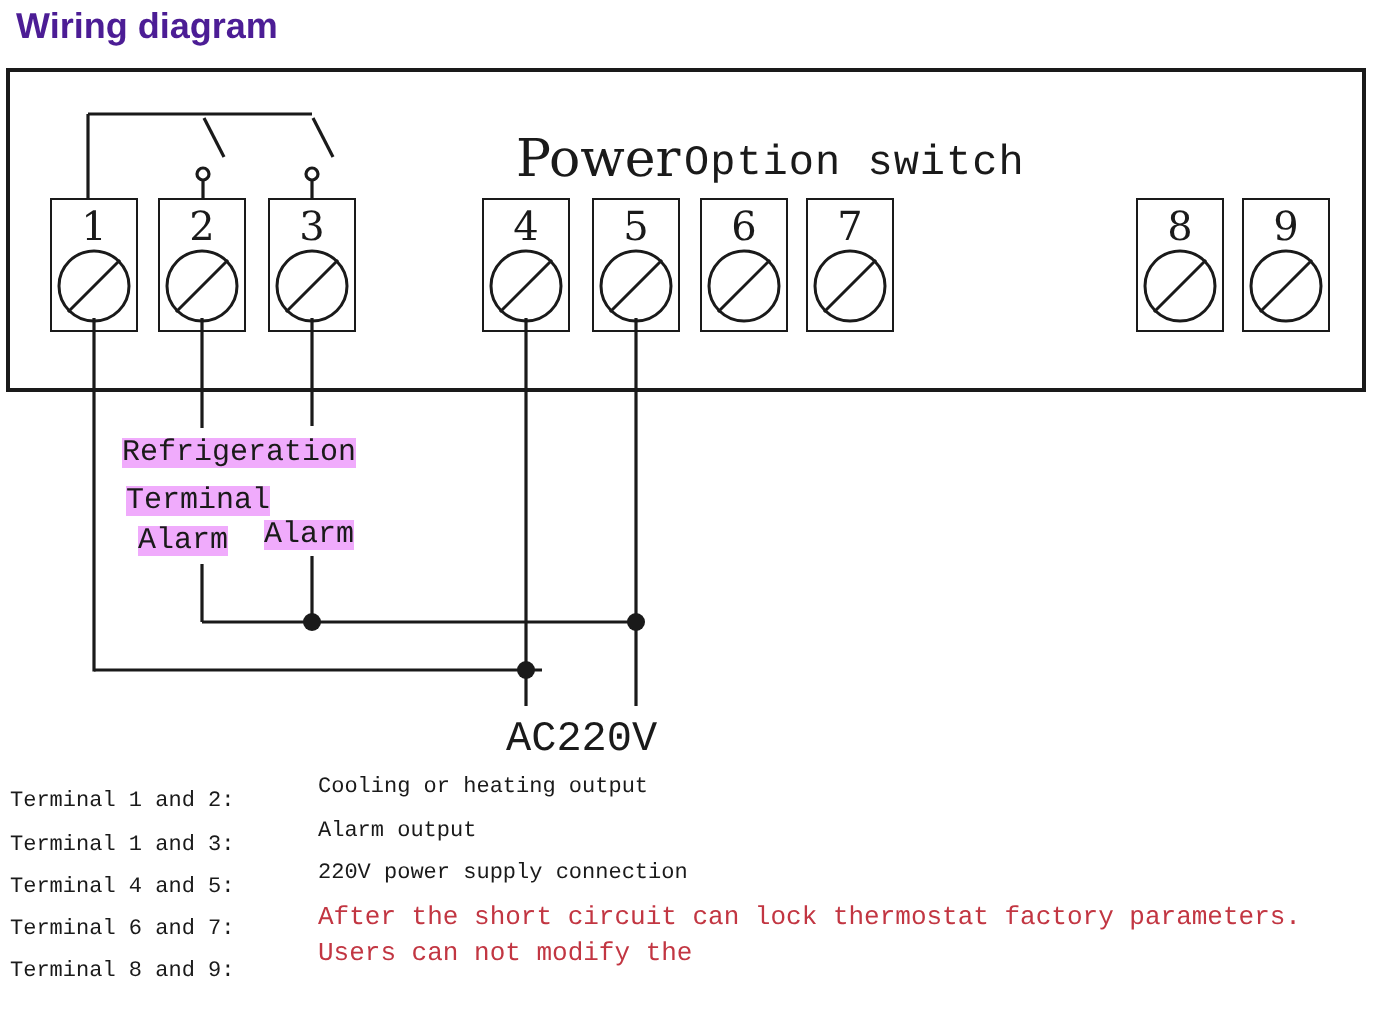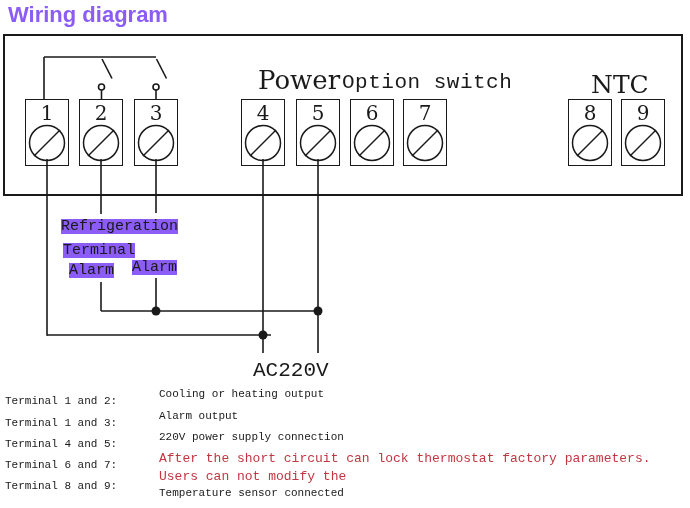--- a/index.html
+++ b/index.html
@@ -2,21 +2,21 @@
 <html><head>
 <meta charset="utf-8">
 <style>
   html,body{margin:0;padding:0;background:#ffffff;}
   #canvas{
     position:relative;width:690px;height:508px;background:#ffffff;
     overflow:hidden;font-family:"Liberation Sans",sans-serif;color:#1a1a1a;
   }
   .abs{position:absolute;white-space:nowrap;line-height:1;}
   #title{
-    left:8px;top:4px;font-size:22px;font-weight:bold;color:#8b5cf6;
+    left:8px;top:4px;font-size:18px;font-weight:bold;color:#4c1d95;
     letter-spacing:0px;font-family:"Liberation Sans",sans-serif;
   }
   #outer-box{
     position:absolute;left:3px;top:34px;width:676px;height:158px;
     border:2px solid #1a1a1a;background:transparent;
   }
   .serif{font-family:"DejaVu Serif","Liberation Serif",serif;}
   .mono{font-family:"Liberation Mono","DejaVu Sans Mono",monospace;}
   #power-label{left:258px;top:67px;font-size:26px;}
   #option-switch-label{left:342px;top:72px;font-size:21px;letter-spacing:0.5px;}
@@ -24,21 +24,21 @@
   .terminal{
     position:absolute;top:99px;width:44px;height:67px;
     border:1.5px solid #1a1a1a;background:#ffffff;box-sizing:border-box;
   }
   .t-num{
     position:absolute;top:1px;left:0;right:0;text-align:center;
     font-size:20px;font-family:"DejaVu Serif","Liberation Serif",serif;color:#1a1a1a;
   }
   .screw{position:absolute;top:23px;left:0;right:0;margin:auto;overflow:visible;display:block;}
   #wires{position:absolute;left:0;top:0;pointer-events:none;}
-  .wire-label{background:#8b5cf6;font-family:Liberation Mono, monospace;}
+  .wire-label{background:#f0abfc;font-family:Liberation Mono, monospace;}
   #refrigeration-label{left:61px;top:219px;font-size:15px;}
   #heating-label{left:63px;top:243px;font-size:15px;}
   #load-label{left:69px;top:263px;font-size:15px;}
   #alarm-label{left:132px;top:260px;font-size:15px;}
   #ac220v-label{left:253px;top:360px;font-size:21px;font-family:Liberation Mono, monospace;}
   .legend-left{left:5px;font-size:11px;}
   .legend-right{left:159px;font-size:11px;}
   .warning{color:#c23642;font-size:13px;}
   #ll0{top:396px}#ll1{top:418px}#ll2{top:439px}#ll3{top:460px}#ll4{top:481px}
   #lr0{top:389px}#lr1{top:411px}#lr2{top:432px}#lr3{top:452px}#lr4{top:470px}#lr5{top:488px}
@@ -47,21 +47,20 @@
 <body>
 
 <div id="canvas">
 
   <div id="title" class="abs">Wiring diagram</div>
 
   <div id="outer-box"></div>
 
   <div id="power-label" class="abs serif">Power</div>
   <div id="option-switch-label" class="abs mono">Option switch</div>
-  <div id="ntc-label" class="abs serif">NTC</div>
 
   <div class="terminal" style="left:25px">
     <div class="t-num">1</div>
     <svg class="screw" width="40" height="40">
       <circle cx="20" cy="20" r="17.5" fill="#ffffff" stroke="#1a1a1a" stroke-width="1.5"></circle>
       <line x1="7" y1="33" x2="33" y2="7" stroke="#1a1a1a" stroke-width="1.5"></line>
     </svg>
   </div>
   <div class="terminal" style="left:79px">
     <div class="t-num">2</div>
@@ -159,15 +158,14 @@
   <div id="ll1" class="abs mono legend-left">Terminal 1 and 3:</div>
   <div id="ll2" class="abs mono legend-left">Terminal 4 and 5:</div>
   <div id="ll3" class="abs mono legend-left">Terminal 6 and 7:</div>
   <div id="ll4" class="abs mono legend-left">Terminal 8 and 9:</div>
 
   <div id="lr0" class="abs mono legend-right">Cooling or heating output</div>
   <div id="lr1" class="abs mono legend-right">Alarm output</div>
   <div id="lr2" class="abs mono legend-right">220V power supply connection</div>
   <div id="lr3" class="abs mono legend-right warning">After the short circuit can lock thermostat factory parameters.</div>
   <div id="lr4" class="abs mono legend-right warning">Users can not modify the</div>
-  <div id="lr5" class="abs mono legend-right">Temperature sensor connected</div>
 
 </div>
 
 </body></html>

